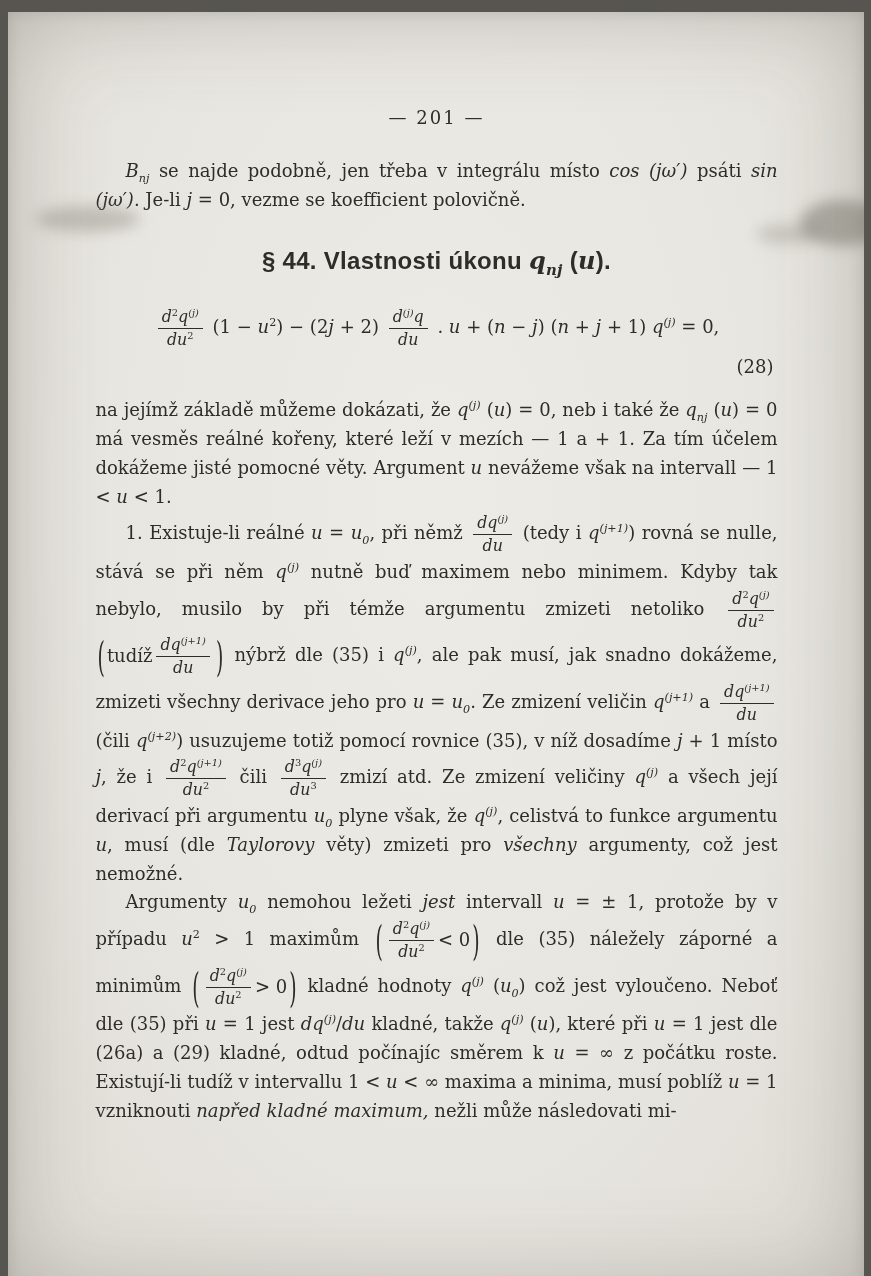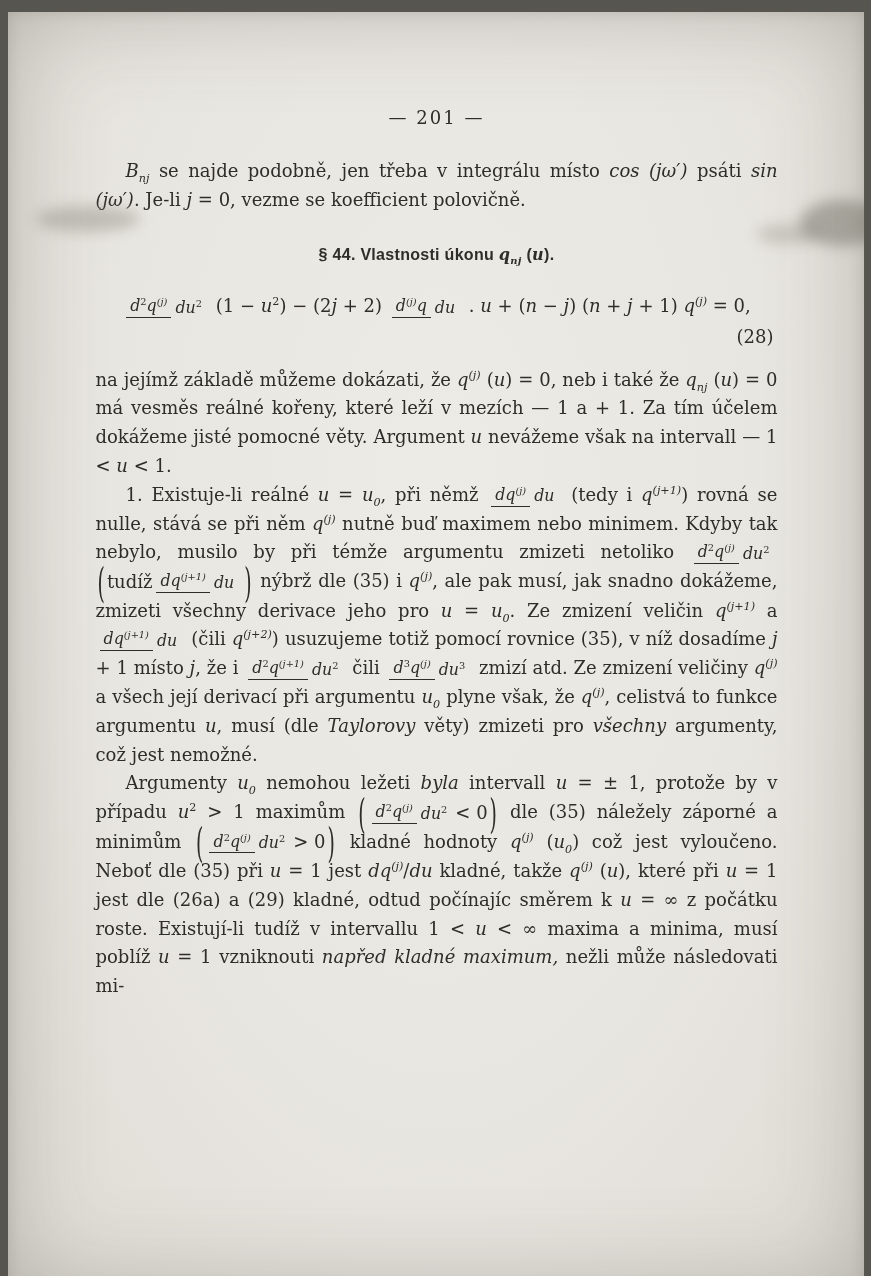--- a/index.html
+++ b/index.html
@@ -17,32 +17,33 @@
     color: #2e2d29;
     font-size: 18px;
     line-height: 1.60;
   }
   .page-number { text-align: center; letter-spacing: 2px; margin: 0 0 24px 0; }
   p.para { margin: 0; text-align: justify; }
   .indent { text-indent: 30px; }
   .heading {
     font-family: "Liberation Sans", sans-serif;
     font-weight: 700;
-    font-size: 16px;
+    font-size: 24px;
     text-align: center;
     margin: 28px 0 24px 0;
     letter-spacing: .3px;
   }
   .heading .it { font-family: "DejaVu Serif", serif; font-weight: 600; }
   .it { font-style: italic; }
   sup { font-size: .62em; line-height: 0; }
   sub { font-size: .62em; line-height: 0; }
   sup.it, sub.it { }
   .frac {
     display: inline-flex;
+    flex-direction: column;
     align-items: center;
     vertical-align: middle;
     margin: 2px 4px;
     font-size: .88em;
     line-height: 1.25;
     text-indent: 0;
   }
   .frac .num { border-bottom: 1.2px solid #2e2d29; padding: 0 4px 1px 4px; white-space: nowrap; }
   .frac .den { padding: 1px 4px 0 4px; white-space: nowrap; }
   .bigp-wrap { display: inline-flex; align-items: center; vertical-align: middle; text-indent: 0; white-space: nowrap; }
@@ -93,20 +94,20 @@
         <span class="num"><span class="it">dq</span><sup class="it">(j+1)</sup></span>
         <span class="den"><span class="it">du</span></span>
       </span> (čili <span class="it">q</span><sup class="it">(j+2)</sup>) usuzujeme totiž pomocí rovnice (35), v níž dosadíme <span class="it">j</span> + 1 místo <span class="it">j</span>, že i <span class="frac">
         <span class="num"><span class="it">d</span><sup>2</sup><span class="it">q</span><sup class="it">(j+1)</sup></span>
         <span class="den"><span class="it">du</span><sup>2</sup></span>
       </span> čili <span class="frac">
         <span class="num"><span class="it">d</span><sup>3</sup><span class="it">q</span><sup class="it">(j)</sup></span>
         <span class="den"><span class="it">du</span><sup>3</sup></span>
       </span> zmizí atd. Ze zmizení veličiny <span class="it">q</span><sup class="it">(j)</sup> a všech její derivací při argumentu <span class="it">u</span><sub class="it">0</sub> plyne však, že <span class="it">q</span><sup class="it">(j)</sup>, celistvá to funkce argumentu <span class="it">u</span>, musí (dle <span class="it">Taylorovy</span> věty) zmizeti pro <span class="it">všechny</span> argumenty, což jest nemožné.</p>
 
-  <p class="para indent">Argumenty <span class="it">u</span><sub class="it">0</sub> nemohou ležeti <span class="it">byla</span> intervall <span class="it">u</span> = ± 1, protože by v případu <span class="it">u</span><sup>2</sup> &gt; 1 maximům <span class="bigp-wrap"><span class="bp">(</span><span class="frac">
+  <p class="para indent">Argumenty <span class="it">u</span><sub class="it">0</sub> nemohou ležeti <span class="it">jest</span> intervall <span class="it">u</span> = ± 1, protože by v případu <span class="it">u</span><sup>2</sup> &gt; 1 maximům <span class="bigp-wrap"><span class="bp">(</span><span class="frac">
           <span class="num"><span class="it">d</span><sup>2</sup><span class="it">q</span><sup class="it">(j)</sup></span>
           <span class="den"><span class="it">du</span><sup>2</sup></span>
         </span> &lt; 0<span class="bp">)</span></span> dle (35) náležely záporné a minimům <span class="bigp-wrap"><span class="bp">(</span><span class="frac">
           <span class="num"><span class="it">d</span><sup>2</sup><span class="it">q</span><sup class="it">(j)</sup></span>
           <span class="den"><span class="it">du</span><sup>2</sup></span>
         </span> &gt; 0<span class="bp">)</span></span> kladné hodnoty <span class="it">q</span><sup class="it">(j)</sup> (<span class="it">u</span><sub class="it">0</sub>) což jest vyloučeno. Neboť dle (35) při <span class="it">u</span> = 1 jest <span class="it">dq</span><sup class="it">(j)</sup>/<span class="it">du</span> kladné, takže <span class="it">q</span><sup class="it">(j)</sup> (<span class="it">u</span>), které při <span class="it">u</span> = 1 jest dle (26a) a (29) kladné, odtud počínajíc směrem k <span class="it">u</span> = ∞ z počátku roste. Existují-li tudíž v intervallu 1 &lt; <span class="it">u</span> &lt; ∞ maxima a minima, musí poblíž <span class="it">u</span> = 1 vzniknouti <span class="it">napřed kladné maximum,</span> nežli může následovati mi-</p>
 </div>
 
 </body></html>

